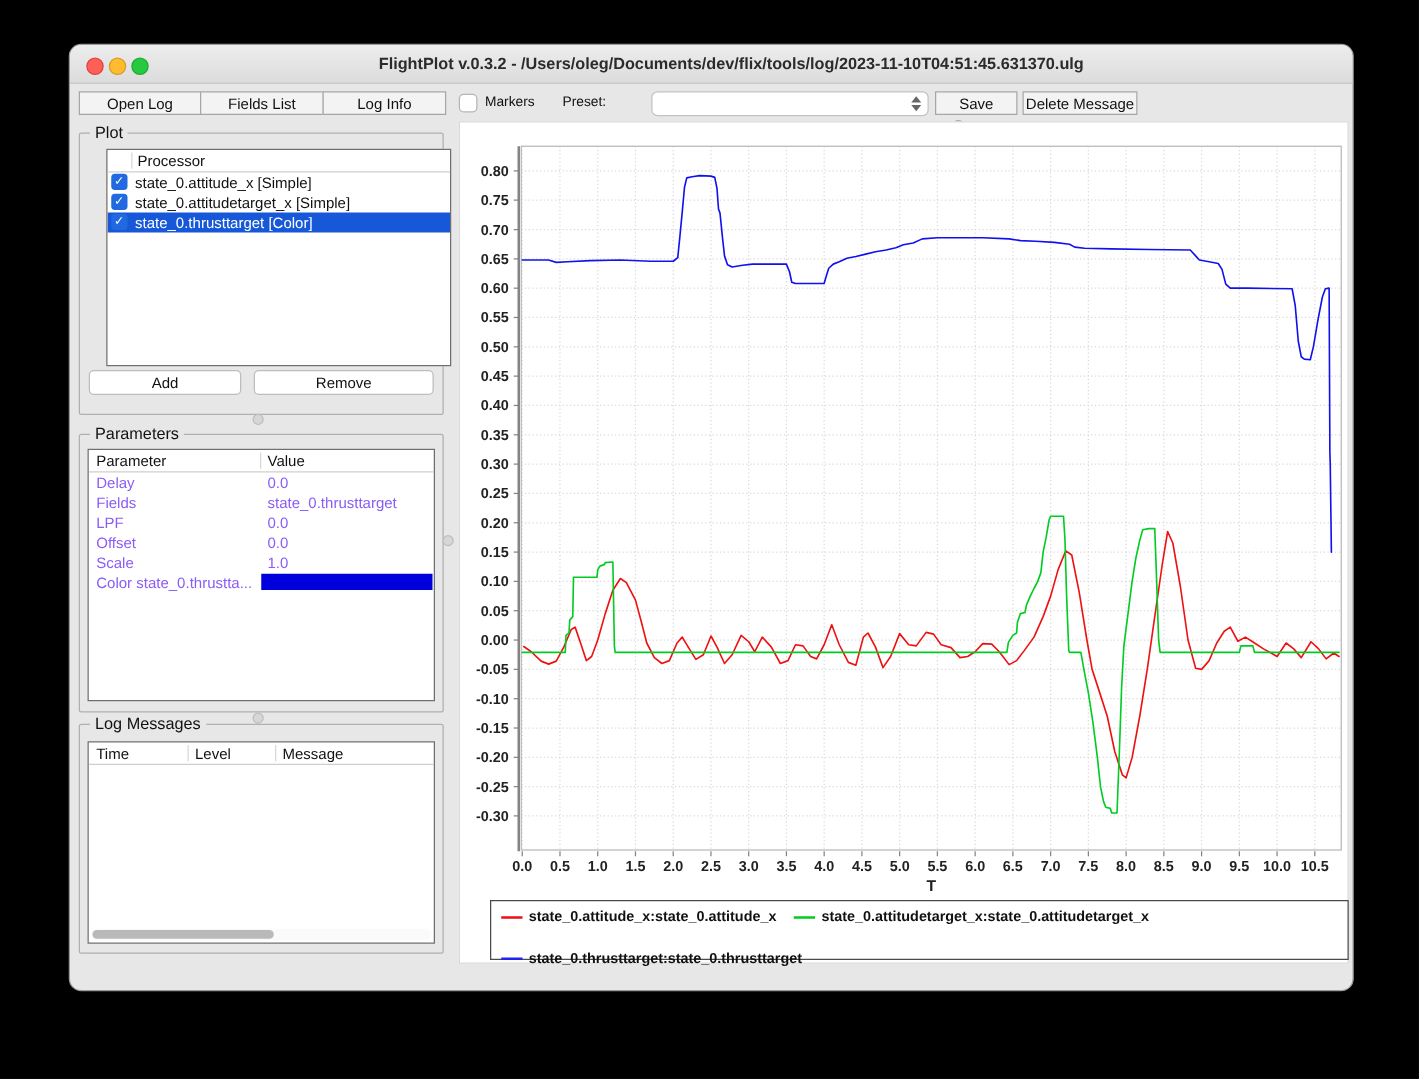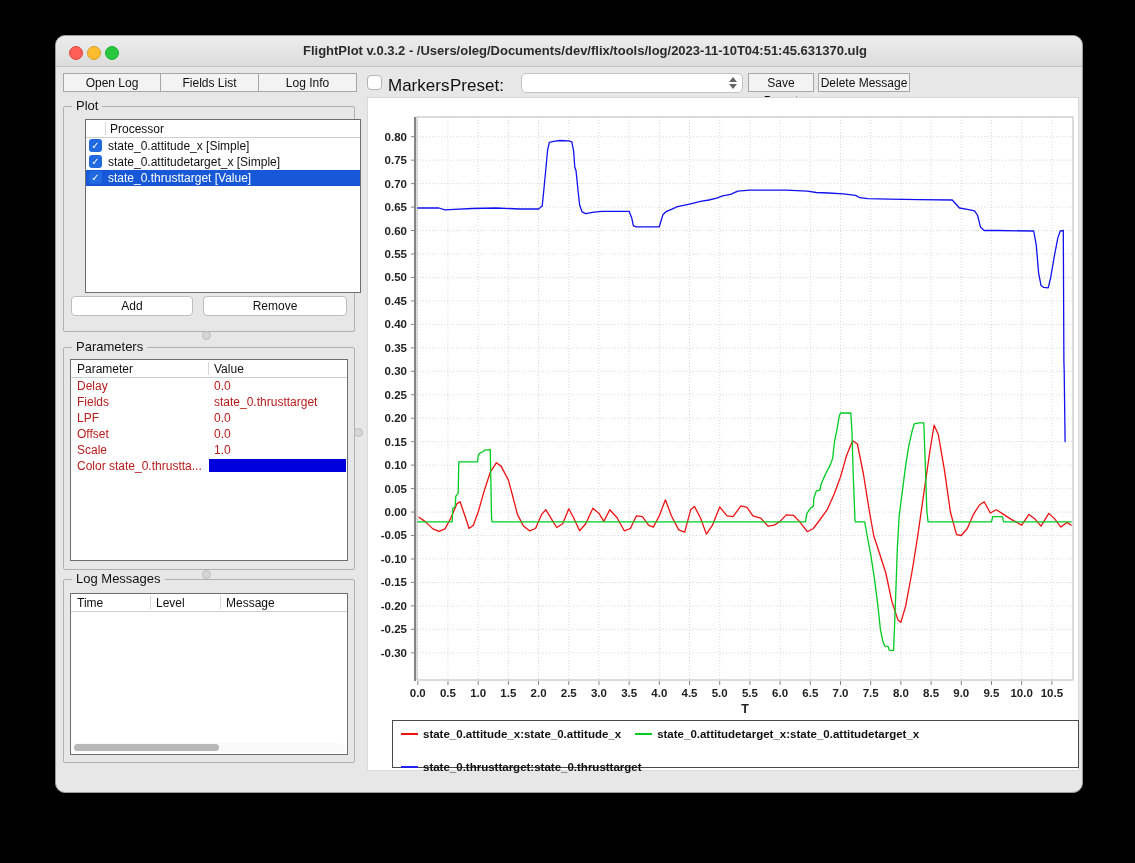--- a/index.html
+++ b/index.html
@@ -17,21 +17,21 @@
   .light.yellow{left:31px;background:#febc2e;border:0.5px solid #d89e24;}
   .light.green{left:49px;background:#28c840;border:0.5px solid #1eae31;}
 
   
   .tbbtn{position:absolute;top:37px;height:19px;background:#f3f3f3;border:1px solid #a6a6a6;
     font-size:12px;color:#111;text-align:center;line-height:18px;box-sizing:border-box;}
   .roundbtn{position:absolute;background:#fff;border:1px solid #bdbdbd;border-radius:4px;
     font-size:12px;color:#111;text-align:center;box-sizing:border-box;}
   .checkbox{position:absolute;width:15px;height:15px;background:#fff;border:1px solid #b5b5b5;
     border-radius:4px;box-sizing:border-box;}
-  .lbl{position:absolute;font-size:17px;color:#111;}
+  .lbl{position:absolute;font-size:11px;color:#111;}
   .combo{position:absolute;left:465px;top:37px;width:222px;height:20px;background:#fff;
     border:1px solid #c3c3c3;border-radius:5px;box-sizing:border-box;}
   .stepper{position:absolute;right:3px;top:2px;width:13px;height:14px;}
   .tri{position:absolute;left:3px;width:0;height:0;border-left:4px solid transparent;
     border-right:4px solid transparent;}
   .tri.up{top:1px;border-bottom:5px solid #666;}
   .tri.dn{bottom:1px;border-top:5px solid #666;}
 
   
   .group{position:absolute;border:1px solid #b0b0b0;border-radius:2px;}
@@ -39,21 +39,21 @@
     font-size:13px;color:#111;}
 
   .listbox{position:absolute;background:#fff;border:1px solid #6e6e6e;box-sizing:border-box;overflow:hidden;}
   .listheader{position:relative;height:17px;border-bottom:1px solid #cfcfcf;font-size:12px;color:#111;}
   .colsep{position:absolute;top:2px;bottom:2px;width:1px;background:#d7d7d7;}
   .plotrow{position:relative;height:16px;font-size:12px;color:#111;white-space:nowrap;}
   .plotrow.sel{background:#1758d8;color:#fff;}
   .rowcheck{position:absolute;left:3px;top:1px;width:13px;height:13px;border-radius:3px;
     background:#2169e1;color:#fff;font-size:10px;line-height:13px;text-align:center;font-weight:bold;}
   .rowlabel{position:absolute;left:22px;top:1px;}
-  .prow{position:relative;height:16px;font-size:12px;color:#b91c1c;white-space:nowrap;}
+  .prow{position:relative;height:16px;font-size:12px;color:#8b5cf6;white-space:nowrap;}
   .pcell{position:absolute;top:1px;overflow:hidden;}
   .swatch{position:absolute;top:1px;height:13px;}
   .hscroll{position:absolute;left:2px;right:2px;bottom:2px;height:9px;background:#fafafa;border-radius:5px;}
   .hthumb{position:absolute;left:1px;top:1px;width:145px;height:7px;background:#b9b9b9;border-radius:4px;}
 
   .splitdot{position:absolute;width:9px;height:9px;border-radius:50%;background:#d6d6d6;border:1px solid #bdbdbd;box-sizing:border-box;}
 
   
   .chartpanel{position:absolute;left:311px;top:61px;width:712px;height:674px;background:#fff;
     border:1px solid #d9d9d9;box-sizing:border-box;font-weight:bold;}
@@ -102,21 +102,21 @@
             <div class="plotrow">
               <span class="rowcheck">✓</span>
               <span class="rowlabel">state_0.attitude_x [Simple]</span>
             </div>
             <div class="plotrow">
               <span class="rowcheck">✓</span>
               <span class="rowlabel">state_0.attitudetarget_x [Simple]</span>
             </div>
             <div class="plotrow sel">
               <span class="rowcheck">✓</span>
-              <span class="rowlabel">state_0.thrusttarget [Value]</span>
+              <span class="rowlabel">state_0.thrusttarget [Color]</span>
             </div>
           </div>
       </div>
       <div class="roundbtn" style="left:7px;top:189px;width:122px;height:20px;line-height:19px;">Add</div>
       <div class="roundbtn" style="left:139px;top:189px;width:144px;height:20px;line-height:19px;">Remove</div>
     </div>
     <div class="splitdot" style="left:146px;top:295px;"></div>
 
     <div class="group" style="left:7px;top:311px;width:290px;height:221px;">
       <div class="grouptitle">Parameters</div>

